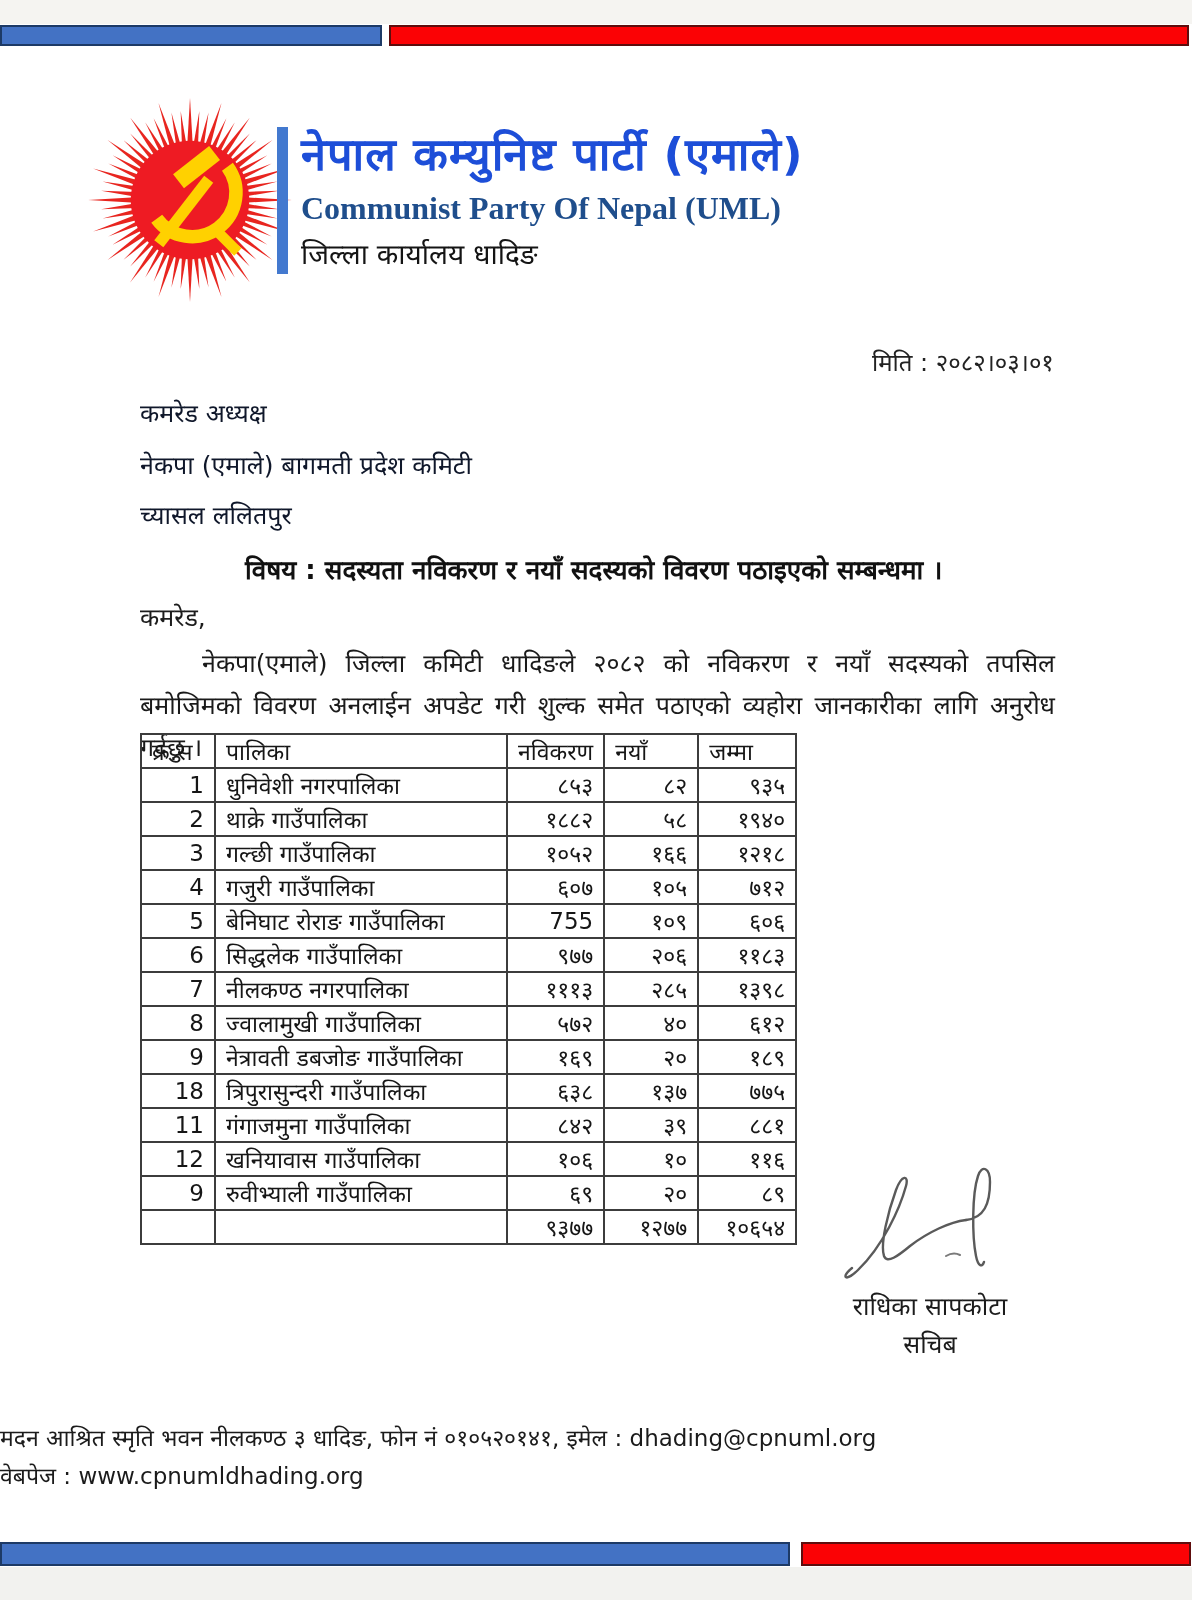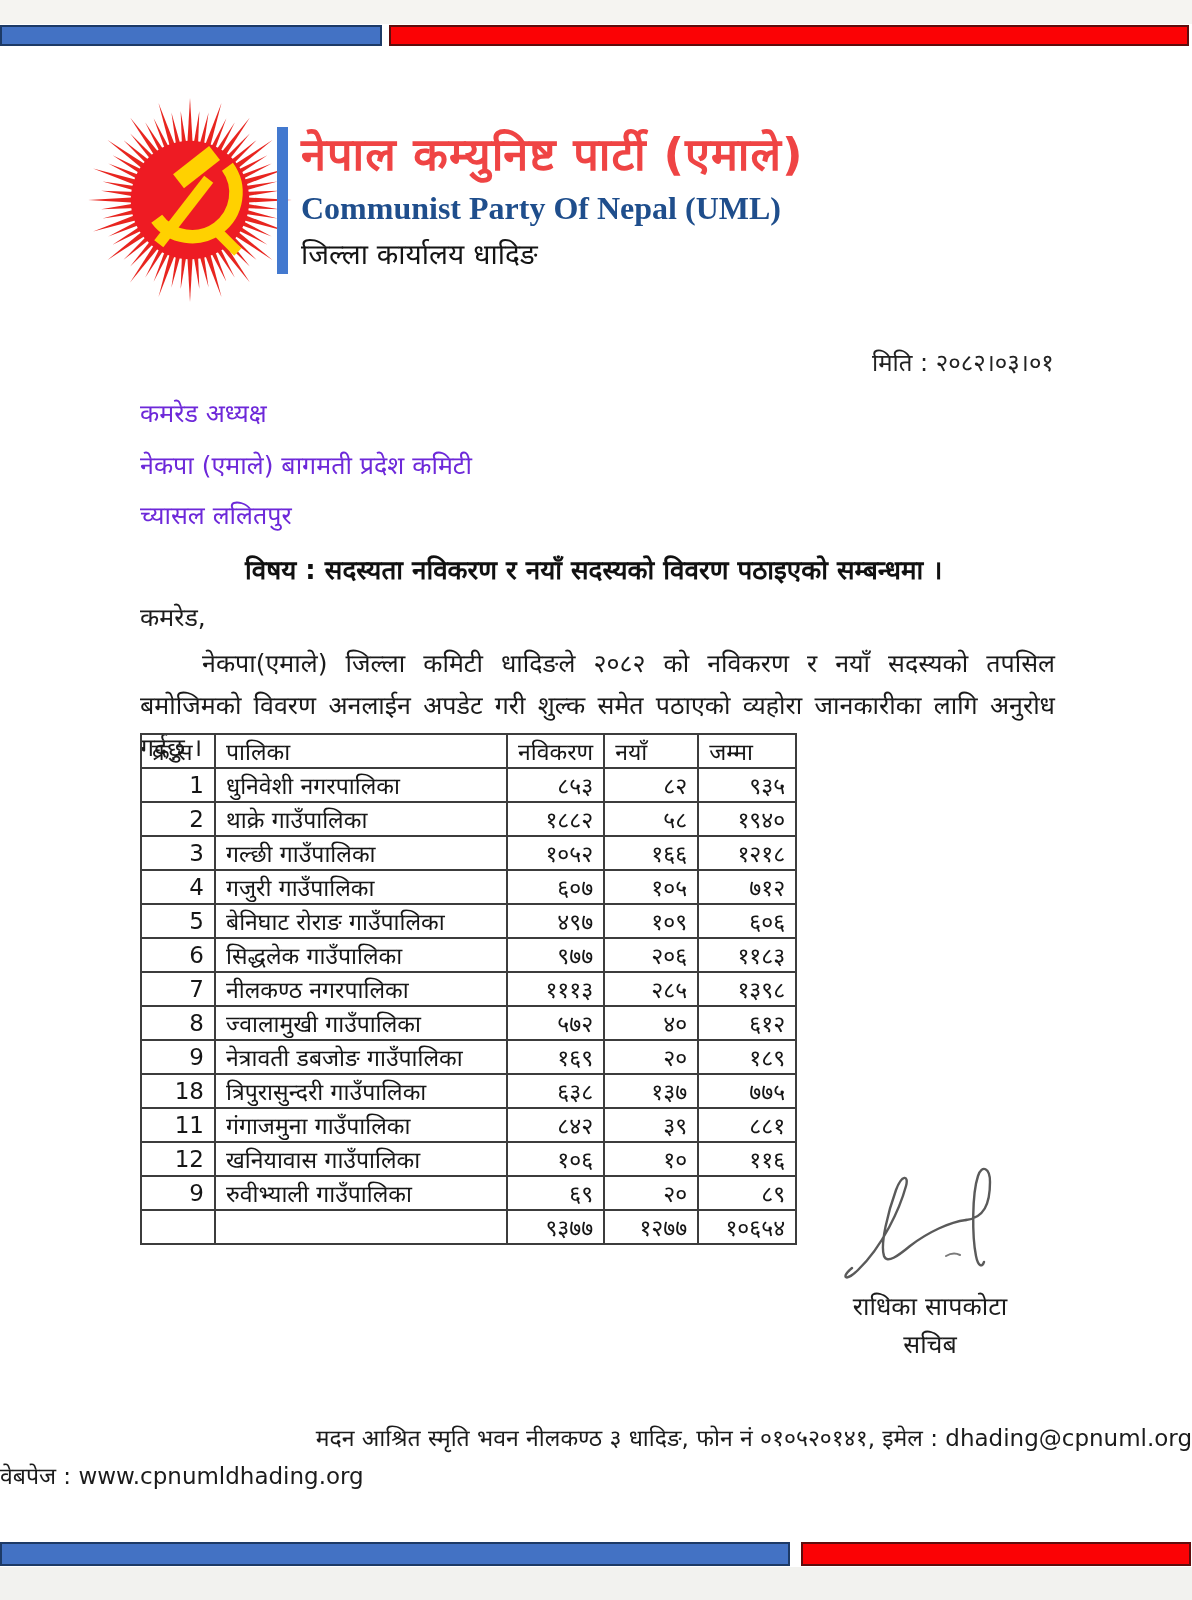--- a/index.html
+++ b/index.html
@@ -15,29 +15,29 @@
   .bar.red{background:#fb0205;border:2px solid #5e0d0d;}
   .topbar-blue{left:0;top:25px;width:382px;}
   .topbar-red{left:389px;top:25px;width:800px;}
   .bottombar-blue{left:0;top:1542px;width:790px;height:24px;}
   .bottombar-red{left:801px;top:1542px;width:390px;height:24px;}
 
   .logo{position:absolute;left:86px;top:96px;width:208px;height:208px;}
   .vbar{position:absolute;left:277px;top:127px;width:11px;height:147px;background:#4379cf;}
 
   .hdr-nepali{position:absolute;left:301px;top:122px;width:860px;
-    font-size:45px;font-weight:bold;color:#ef4444;letter-spacing:1px;white-space:nowrap;}
+    font-size:45px;font-weight:bold;color:#1d4ed8;letter-spacing:1px;white-space:nowrap;}
   .hdr-english{position:absolute;left:301px;top:190px;width:860px;
     font-family:"Liberation Serif",serif;font-size:32px;font-weight:bold;color:#1f4e8c;white-space:nowrap;}
   .hdr-office{position:absolute;left:301px;top:234px;width:600px;
     font-size:28px;color:#141414;white-space:nowrap;}
 
   .date-line{position:absolute;left:836px;top:345px;font-size:24px;color:#222;margin-left:36px;}
 
-  .addr{position:absolute;left:140px;font-size:25px;color:#6d28d9;}
+  .addr{position:absolute;left:140px;font-size:25px;color:#0f172a;}
   .addr1{top:395px;} .addr2{top:447px;} .addr3{top:497px;}
 
   .subject{position:absolute;left:245px;top:551px;font-size:26px;font-weight:bold;color:#111;}
 
   .salutation{position:absolute;left:140px;top:599px;font-size:25px;}
   .body-par{position:absolute;left:140px;top:643px;width:915px;
     font-size:25px;line-height:42px;text-indent:62px;text-align:justify;color:#1a1a1a;}
 
   table.data{position:absolute;left:140px;top:733px;border-collapse:collapse;table-layout:fixed;
     font-size:23px;color:#161616;}
@@ -45,21 +45,21 @@
     overflow:hidden;white-space:nowrap;font-weight:normal;}
   table.data th{text-align:left;}
   td.num,th.num{text-align:right;padding-right:14px;}
   td.serial{text-align:right;padding-right:12px;}
   td.name{text-align:left;border-radius:9px;}
 
   .sig-svg{position:absolute;left:838px;top:1160px;width:190px;height:125px;}
   .sig-name{position:absolute;left:820px;top:1288px;width:220px;text-align:center;font-size:25px;}
   .sig-title{position:absolute;left:820px;top:1326px;width:220px;text-align:center;font-size:25px;}
 
-  .footer1{position:absolute;left:0;top:1421px;width:1192px;text-align:right;font-size:23px;color:#1b1b1b;}
+  .footer1{position:absolute;left:0;top:1421px;width:1192px;text-align:left;font-size:23px;color:#1b1b1b;}
   .footer2{position:absolute;left:0;top:1459px;width:1192px;text-align:left;font-size:23px;color:#1b1b1b;}
 </style>
 </head>
 <body>
 
 <div class="page">
 
   <div class="strip-top"></div>
   <div class="bar blue topbar-blue"></div>
   <div class="bar red topbar-red"></div>
@@ -195,21 +195,21 @@
     <tr>
       <td class="serial">4</td>
       <td class="name">गजुरी गाउँपालिका</td>
       <td class="num">६०७</td>
       <td class="num">१०५</td>
       <td class="num">७१२</td>
     </tr>
     <tr>
       <td class="serial">5</td>
       <td class="name">बेनिघाट रोराङ गाउँपालिका</td>
-      <td class="num">४९७</td>
+      <td class="num">755</td>
       <td class="num">१०९</td>
       <td class="num">६०६</td>
     </tr>
     <tr>
       <td class="serial">6</td>
       <td class="name">सिद्धलेक गाउँपालिका</td>
       <td class="num">९७७</td>
       <td class="num">२०६</td>
       <td class="num">११८३</td>
     </tr>

